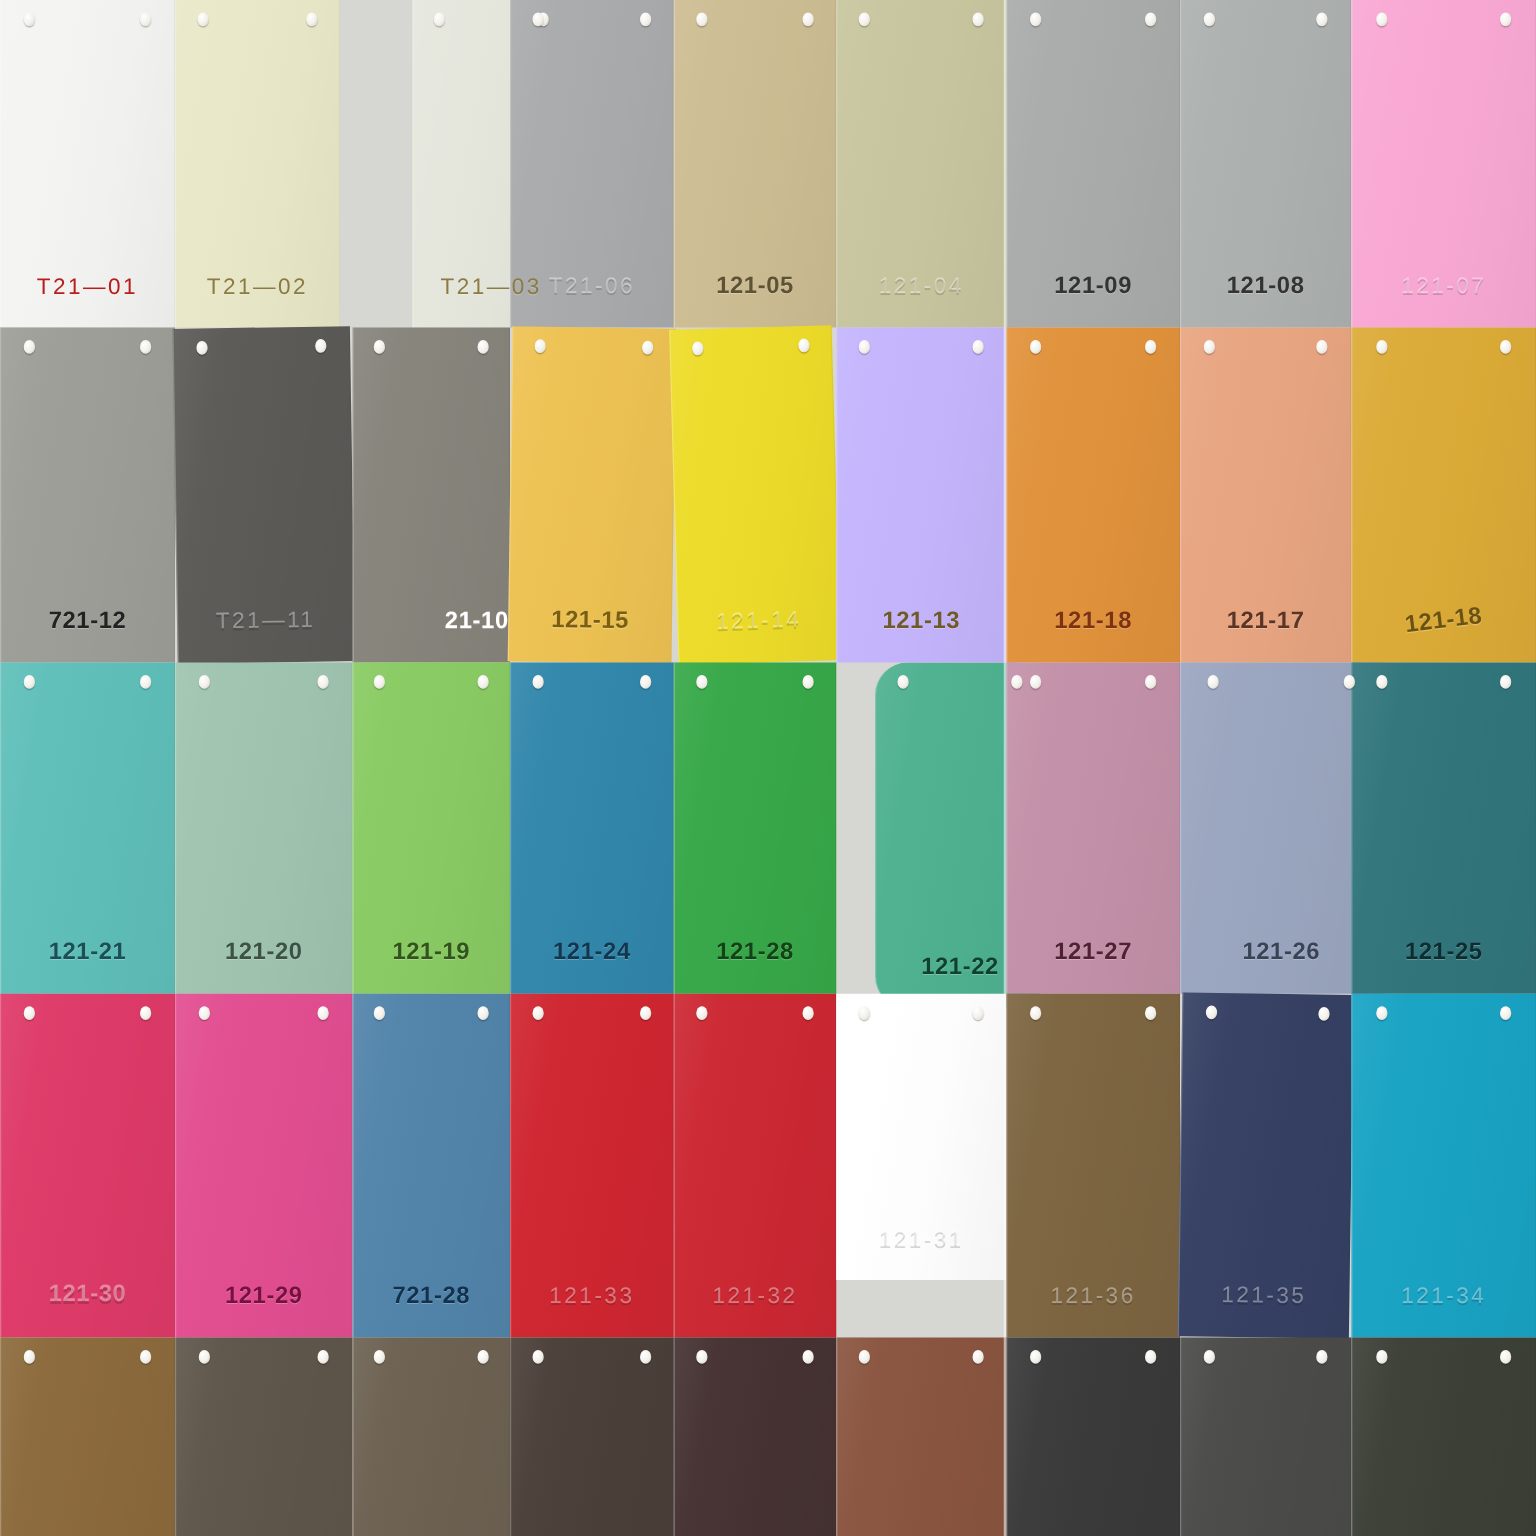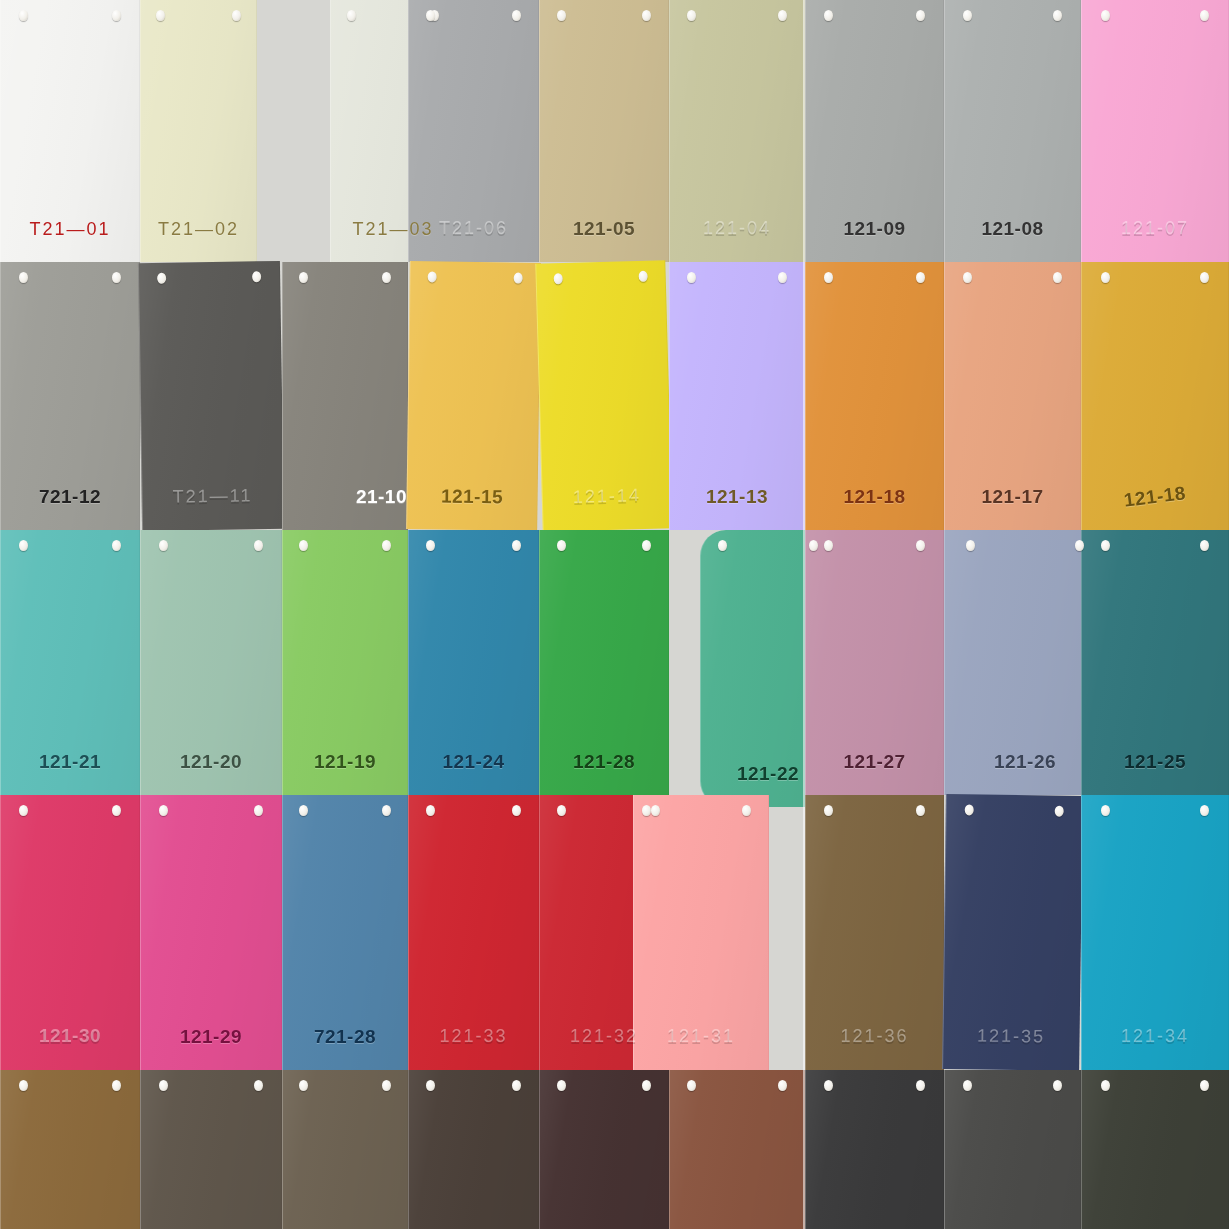--- a/index.html
+++ b/index.html
@@ -115,21 +115,21 @@
 </head>
 <body>
 
 <div id="board">
     <div class="swatch-row" style="top: 0px; height: 262px;">
       <div class="swatch" title="T21—01" style="left: 0px; width: 140px; height: 262px; background: rgb(244, 244, 242);">
         <span class="grommet left"></span>
         <span class="grommet right"></span>
         <span class="code printed wide" style="bottom: 22px; color: #b91c1c;">T21—01</span>
       </div>
-      <div class="swatch" title="T21—02" style="left: 140px; width: 117px; height: 262px; background: rgb(233, 232, 200);">
+      <div class="swatch" title="T21—02" style="left: 140px; width: 132px; height: 262px; background: rgb(233, 232, 200);">
         <span class="grommet left"></span>
         <span class="grommet right"></span>
         <span class="code printed wide" style="bottom: 22px; color: rgb(138, 123, 66);">T21—02</span>
       </div>
       <div class="swatch" title="T21—03" style="left: 282px; width: 126px; height: 262px; background: rgb(229, 231, 221); margin-left: 48px;">
         <span class="grommet left"></span>
         <span class="grommet right"></span>
         <span class="code printed wide" style="bottom: 22px; color: rgb(138, 123, 66);">T21—03</span>
       </div>
       <div class="swatch" title="T21-06" style="left: 408px; width: 131px; height: 262px; background: rgb(169, 171, 173);">
@@ -279,21 +279,21 @@
       <div class="swatch" title="121-33" style="left: 408px; width: 131px; height: 275px; background: rgb(207, 38, 49);">
         <span class="grommet left"></span>
         <span class="grommet right"></span>
         <span class="code embossed wide" style="bottom: 22px; color: transparent;">121-33</span>
       </div>
       <div class="swatch" title="121-32" style="left: 539px; width: 130px; height: 275px; background: rgb(204, 40, 51);">
         <span class="grommet left"></span>
         <span class="grommet right"></span>
         <span class="code embossed wide" style="bottom: 22px; color: transparent;">121-32</span>
       </div>
-      <div class="swatch" title="121-31" style="left: 633px; width: 136px; height: 275px; background: #fca5a5;">
+      <div class="swatch" title="121-31" style="left: 669px; width: 136px; height: 229px; background: #ffffff;">
         <span class="grommet left"></span>
         <span class="grommet right"></span>
         <span class="code embossed wide" style="bottom: 22px; color: transparent;">121-31</span>
       </div>
       <div class="swatch" title="121-36" style="left: 805px; width: 139px; height: 275px; background: rgb(125, 101, 65);">
         <span class="grommet left"></span>
         <span class="grommet right"></span>
         <span class="code embossed wide" style="bottom: 22px; color: transparent;">121-36</span>
       </div>
       <div class="swatch tilt-b" title="121-35" style="left: 944px; width: 137px; height: 275px; background: rgb(53, 64, 99);">

